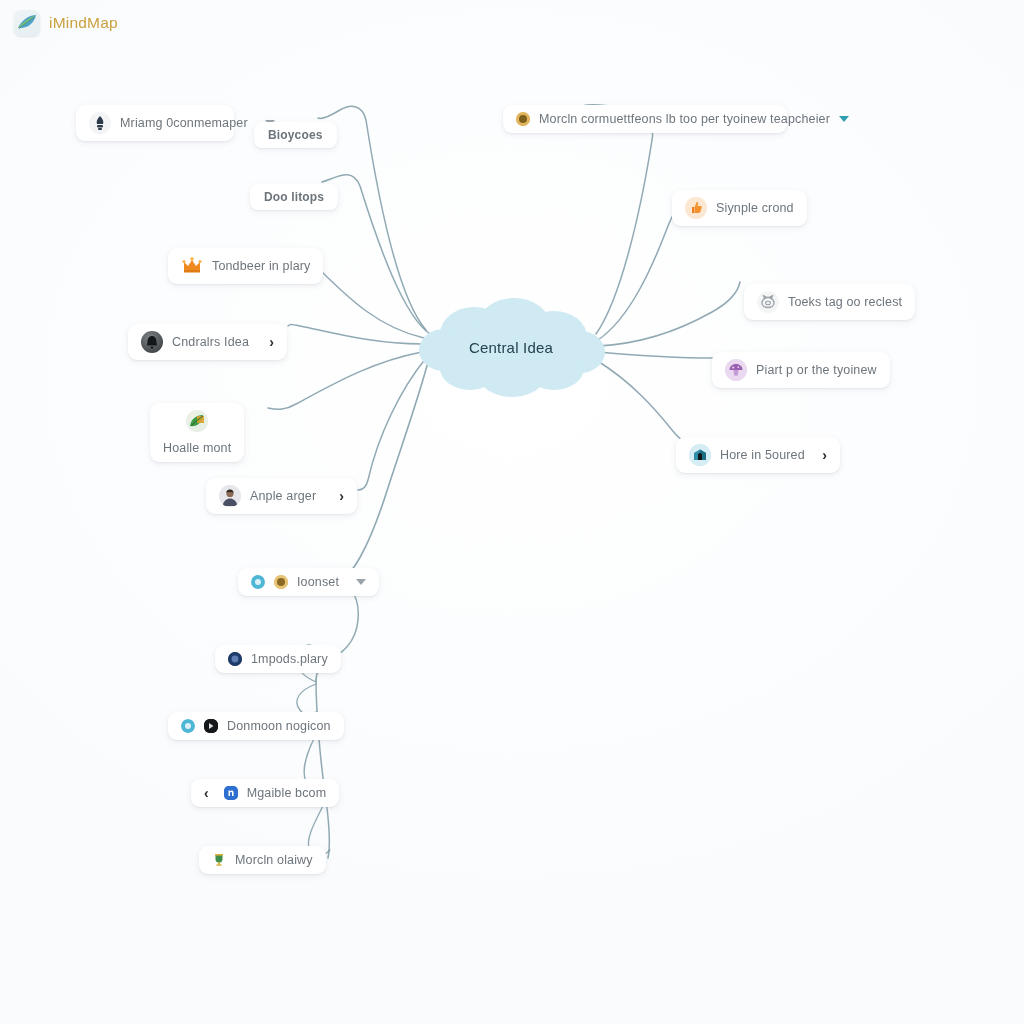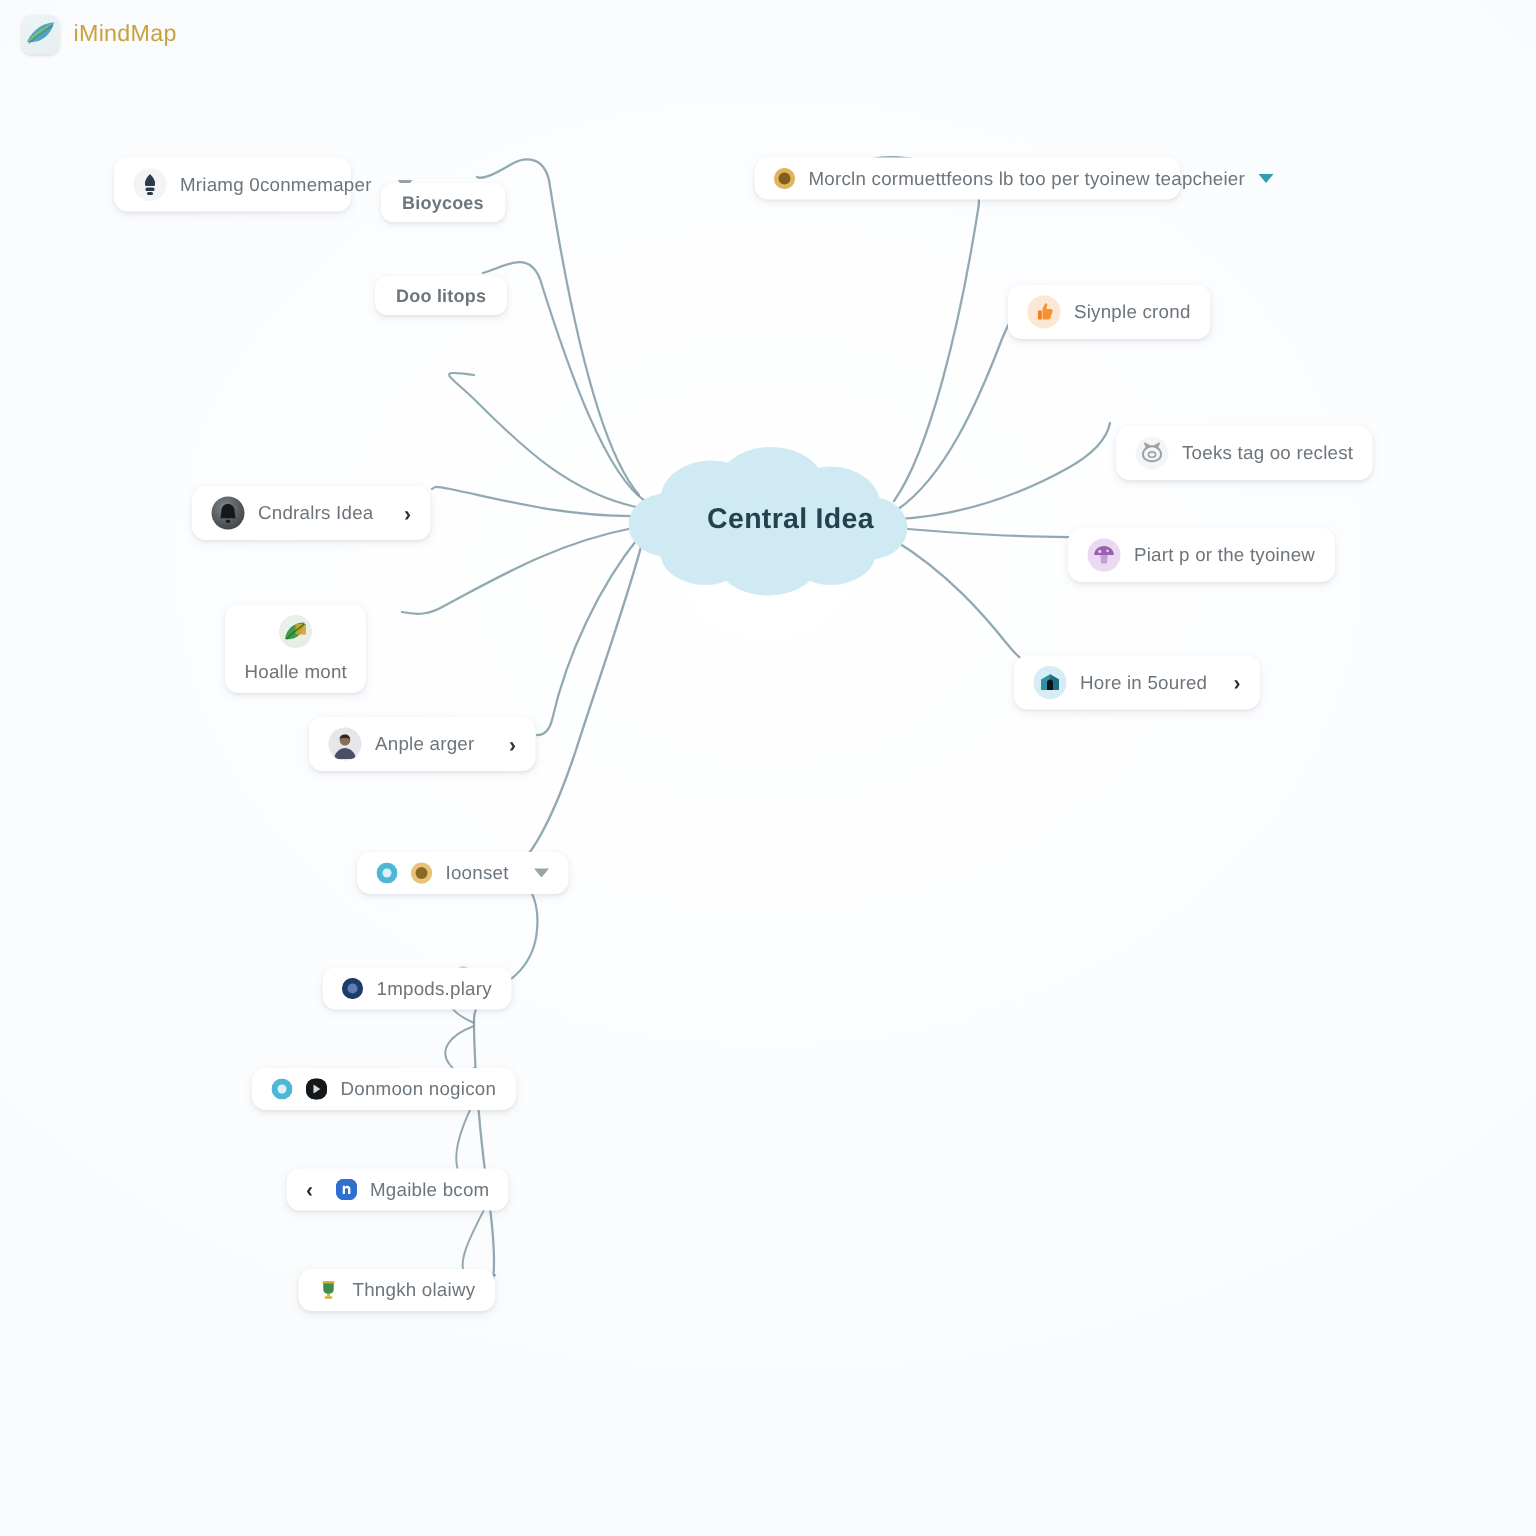--- a/index.html
+++ b/index.html
@@ -69,27 +69,27 @@
     position: absolute;
     z-index: 12;
     left: 414px;
     top: 292px;
     width: 194px;
     height: 112px;
   }
   .cloud-wrap svg { display: block; }
   .cloud-label {
     position: absolute;
-    left: 16px; top: 0;
+    left: 0; top: 0;
     width: 194px; height: 112px;
     display: flex;
     align-items: center;
     justify-content: center;
-    font-size: 19px;
-    font-weight: bold;
+    font-size: 15px;
+    font-weight: normal;
     color: #23424f;
     letter-spacing: .2px;
     padding-bottom: 2px;
     box-sizing: border-box;
   }
 
   
   .node {
     position: absolute;
     z-index: 20;
@@ -236,20 +236,32 @@
   </div>
 
   <div class="node plain" style="left:254px; top:110px;">
     <span class="node-label">Bioycoes</span>
   </div>
 
   <div class="node plain" style="left:250px; top:172px;">
     <span class="node-label">Doo litops</span>
   </div>
 
+  <div class="node" style="left:168px; top:236px;">
+    <span class="ic ic-crown">
+      <svg width="22" height="22" viewBox="0 0 22 22">
+        <path d="M3 15 L3 7 L7 11 L11 5 L15 11 L19 7 L19 15 Z" fill="#f08a1e"></path>
+        <path d="M3 15 L19 15 L19 17.5 L3 17.5 Z" fill="#e07a12"></path>
+        <circle cx="3" cy="6.5" r="1.6" fill="#f6b24a"></circle>
+        <circle cx="19" cy="6.5" r="1.6" fill="#f6b24a"></circle>
+        <circle cx="11" cy="4" r="1.8" fill="#f6b24a"></circle>
+      </svg>
+    </span>
+    <span class="node-label">Tondbeer in plary</span>
+  </div>
 
   <div class="node" style="left:128px; top:312px; width:159px;">
     <span class="ic ic-dark">
       <svg width="22" height="22" viewBox="0 0 22 22">
         <path d="M11 5 C8 5, 6.5 7.5, 6.5 10.5 L6 14.5 L16 14.5 L15.5 10.5 C15.5 7.5, 14 5, 11 5 Z" fill="#15181b"></path>
         <rect x="9.5" y="15.5" width="3" height="2" rx="1" fill="#15181b"></rect>
       </svg>
     </span>
     <span class="node-label">Cndralrs Idea</span>
     <span class="chev chev-right" style="margin-left:auto;">›</span>
@@ -335,21 +347,21 @@
 
   <div class="node" style="left:199px; top:834px;">
     <span class="ic ic-trophy sm">
       <svg width="14" height="14" viewBox="0 0 14 14">
         <path d="M3.5 2 L10.5 2 L10.5 6.5 C10.5 8.5, 9 9.6, 7 9.6 C5 9.6, 3.5 8.5, 3.5 6.5 Z" fill="#3f8f4a"></path>
         <rect x="3" y="1" width="8" height="1.6" fill="#d8b03a"></rect>
         <rect x="6" y="9.4" width="2" height="2" fill="#d8b03a"></rect>
         <rect x="4.4" y="11.2" width="5.2" height="1.6" rx="0.6" fill="#d8b03a"></rect>
       </svg>
     </span>
-    <span class="node-label">Thngkh olaiwy</span>
+    <span class="node-label">Morcln olaiwy</span>
   </div>
 
   <div class="node" style="left:503px; top:93px; width:284px;">
     <span class="ic ic-amber sm">
       <svg width="14" height="14" viewBox="0 0 14 14">
         <circle cx="7" cy="7" r="7" fill="#e0b55e"></circle>
         <circle cx="7" cy="7" r="4" fill="#7e5f1c"></circle>
       </svg>
     </span>
     <span class="node-label">Morcln cormuettfeons lb too per tyoinew teapcheier</span>

